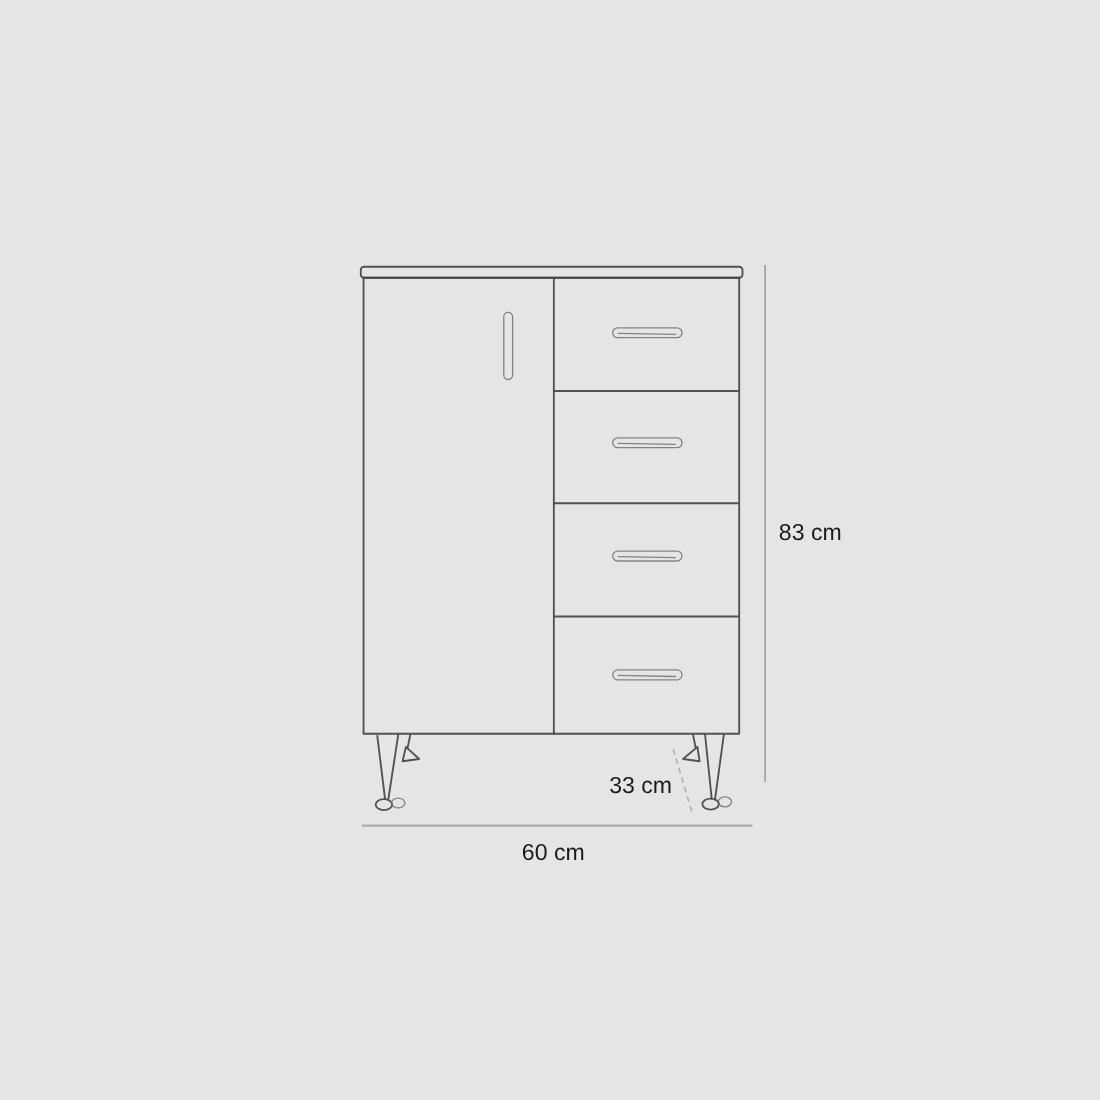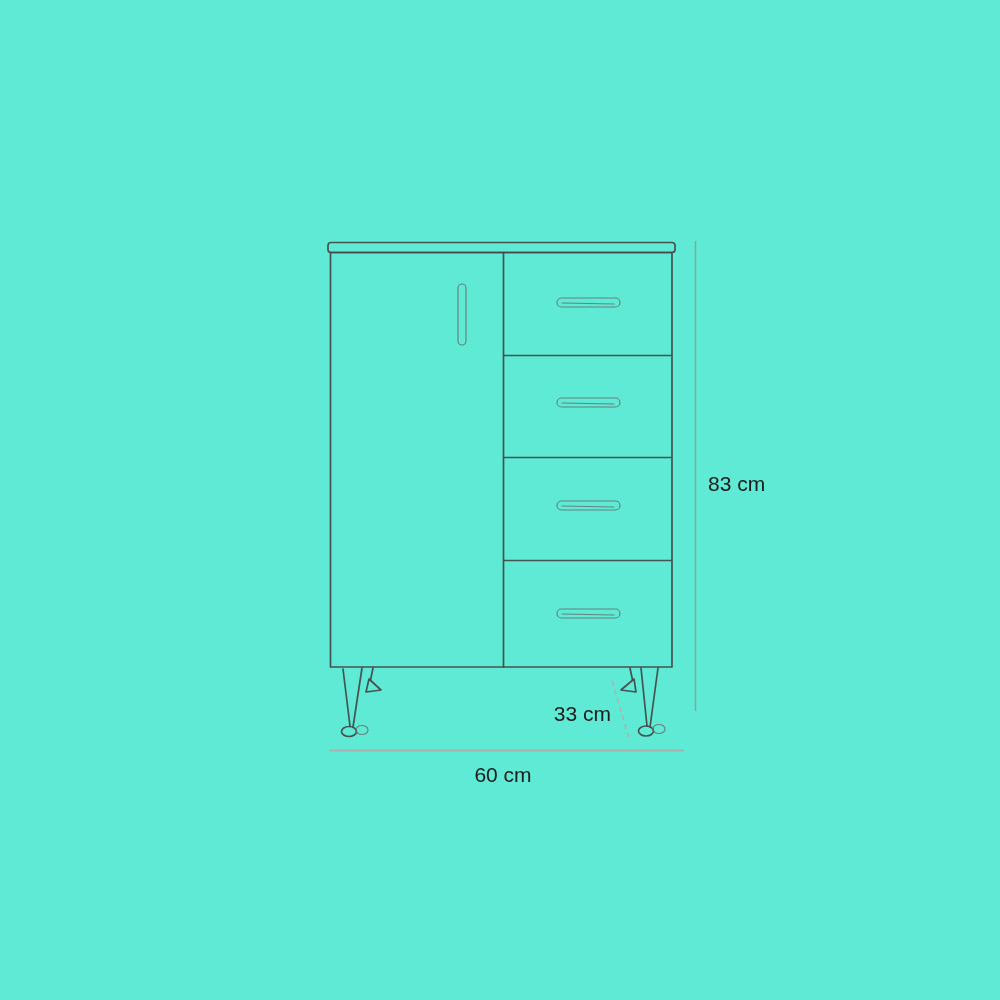--- a/index.html
+++ b/index.html
@@ -1,20 +1,20 @@
 <!DOCTYPE html>
 <html><head>
 <meta charset="utf-8">
 <style>
   html, body { margin: 0; padding: 0; background: #ffffff; }
   .stage {
     position: relative;
     width: 1000px;
     height: 1000px;
-    background: #5eead4;
+    background: #e5e5e5;
     overflow: hidden;
   }
   svg.diagram {
     display: block;
     filter: blur(0.3px); 
   }
   .ink {
     stroke: #454545;
     fill: none;
     stroke-width: 1.7;

